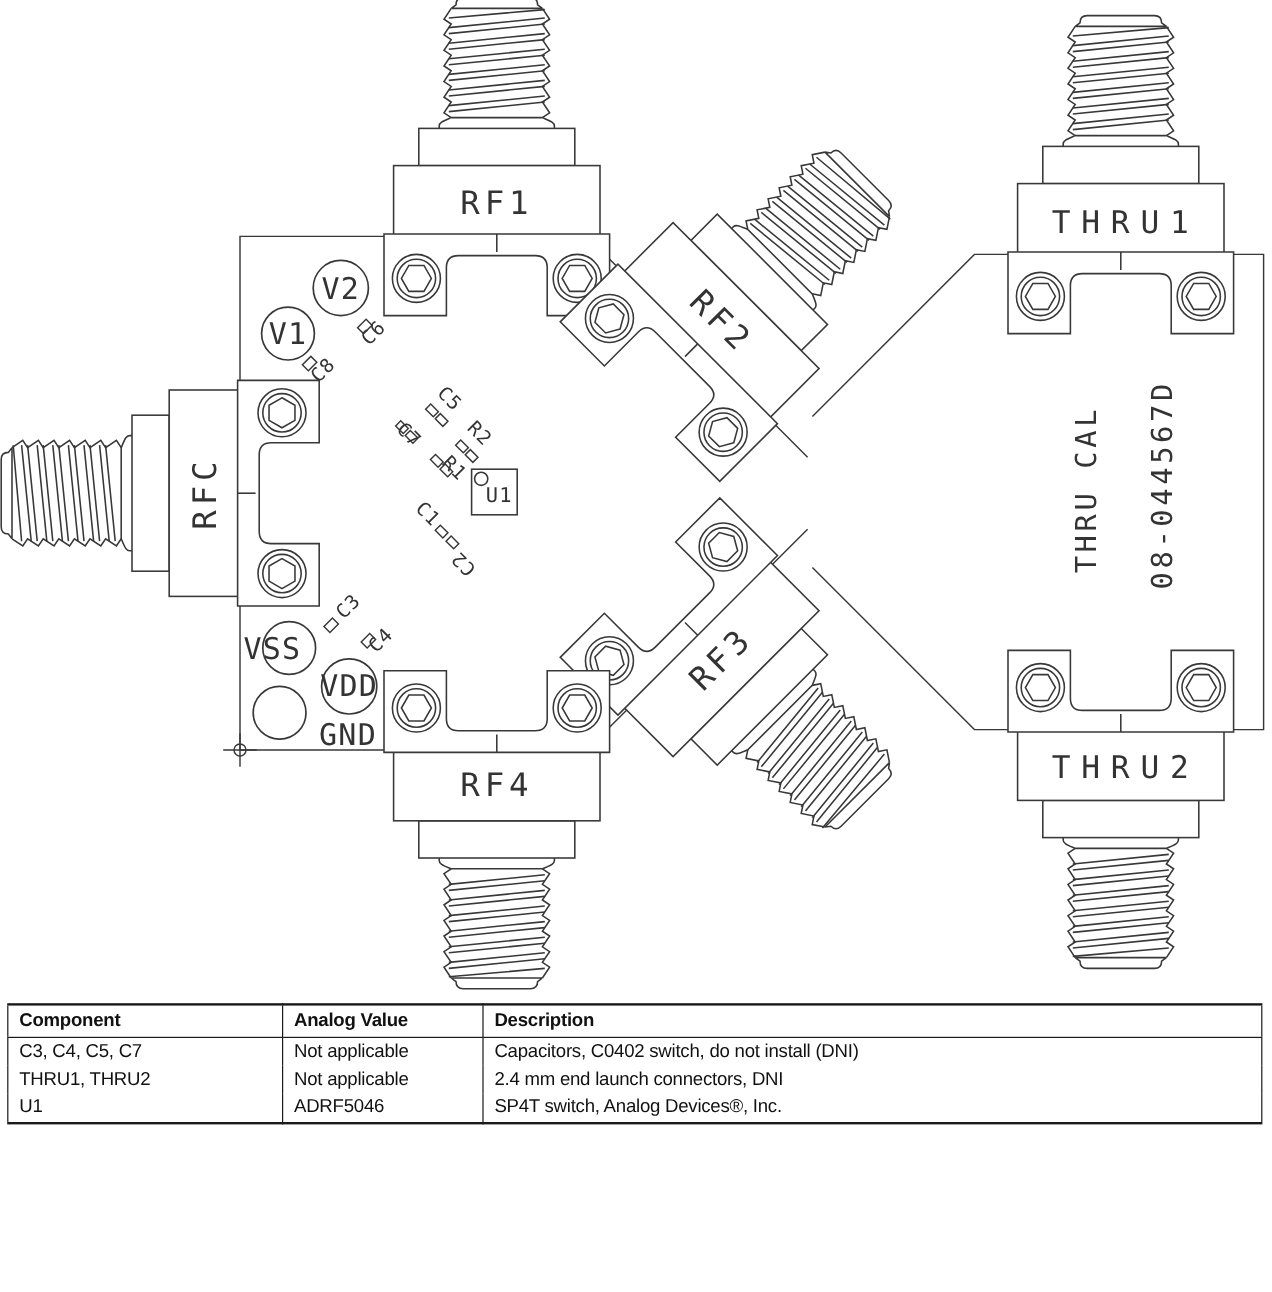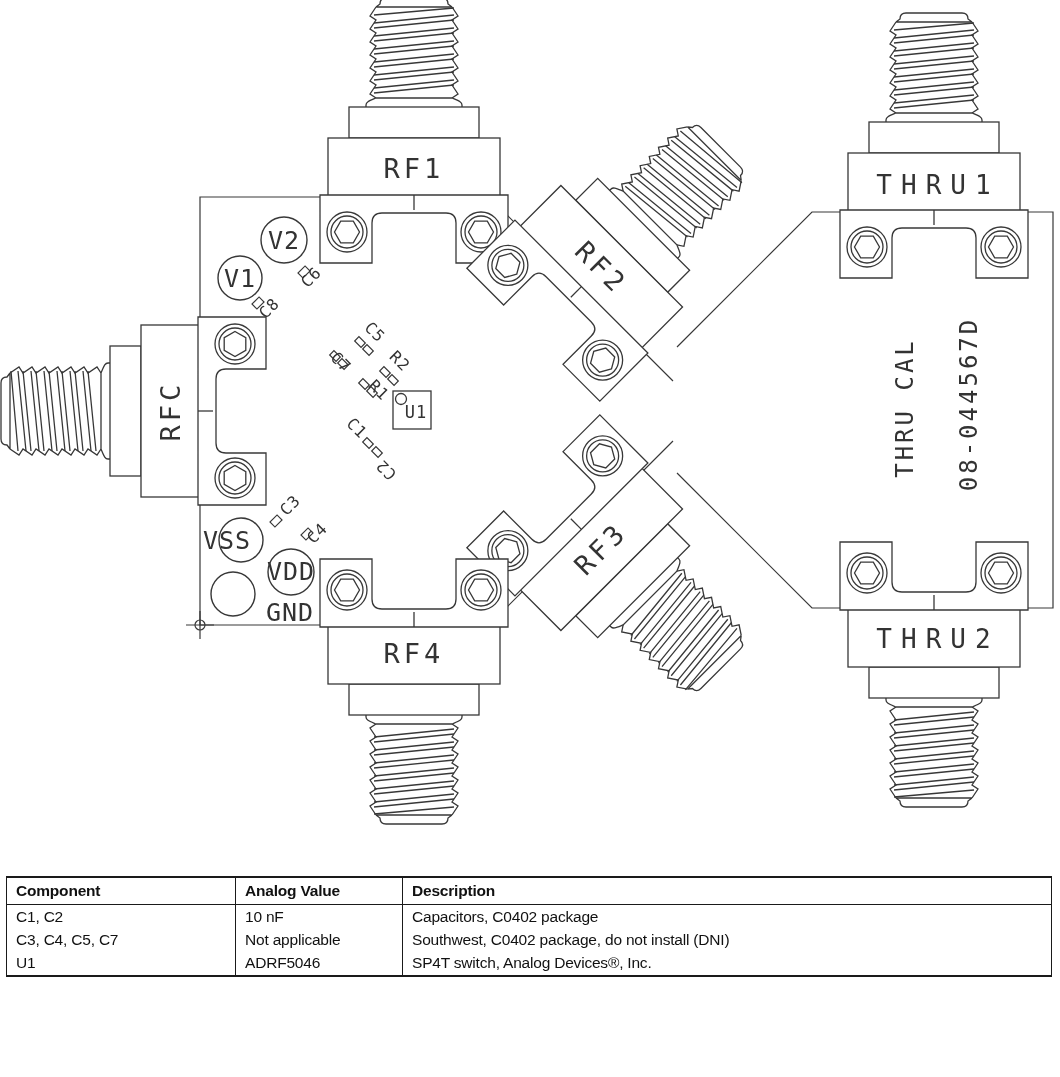--- a/index.html
+++ b/index.html
@@ -6,21 +6,21 @@
   .stage{position:relative;width:1060px;height:1077px;background:#fff;overflow:hidden;
          font-family:"Liberation Sans",sans-serif;}
   svg text{font-family:"DejaVu Sans Mono",monospace;fill:#333;}
   .conn-label{font-size:27px;letter-spacing:4px;}
   .thru-label{font-size:26px;letter-spacing:9px;}
   .tp-label{font-size:25px;letter-spacing:1px;}
   .small-label{font-size:16px;letter-spacing:1px;}
   .vert-label{font-size:24px;letter-spacing:3px;}
   .u1-label{font-size:17px;letter-spacing:1px;}
   
-  .tablewrap{position:absolute;left:6px;top:876px;width:1046px;}
+  .tablewrap{position:absolute;left:6px;top:836px;width:1046px;}
   table.comp{border-collapse:collapse;width:100%;table-layout:fixed;
              font-size:15.5px;letter-spacing:-0.2px;color:#111;}
   table.comp th,table.comp td{text-align:left;font-weight:normal;white-space:nowrap;
              overflow:hidden;padding:2.6px 4px 2.6px 9px;}
   table.comp th{font-weight:bold;border-bottom:1.6px solid #1a1a1a;padding-top:4px;padding-bottom:4px;}
   table.comp{border-top:2.6px solid #1a1a1a;border-bottom:2.6px solid #1a1a1a;
              border-left:1.4px solid #1a1a1a;border-right:1.4px solid #1a1a1a;}
   table.comp th:nth-child(-n+2),table.comp td:nth-child(-n+2){border-right:1.4px solid #1a1a1a;}
   col.c1{width:229px;} col.c2{width:167px;} col.c3{width:auto;}
 </style>
@@ -155,28 +155,28 @@
         </colgroup>
     <thead>
       <tr>
         <th>Component</th>
         <th>Analog Value</th>
         <th>Description</th>
       </tr>
     </thead>
     <tbody>
       <tr>
-        <td>C1, C2</td>
-        <td>10 nF</td>
-        <td>Capacitors, C0402 package</td>
+        <td>C3, C4, C5, C7</td>
+        <td>Not applicable</td>
+        <td>Capacitors, C0402 switch, do not install (DNI)</td>
       </tr>
       <tr>
-        <td>C3, C4, C5, C7</td>
+        <td>THRU1, THRU2</td>
         <td>Not applicable</td>
-        <td>Southwest, C0402 package, do not install (DNI)</td>
+        <td>2.4 mm end launch connectors, DNI</td>
       </tr>
       <tr>
         <td>U1</td>
         <td>ADRF5046</td>
         <td>SP4T switch, Analog Devices®, Inc.</td>
       </tr>
     </tbody>
   </table>
 </div>
 

